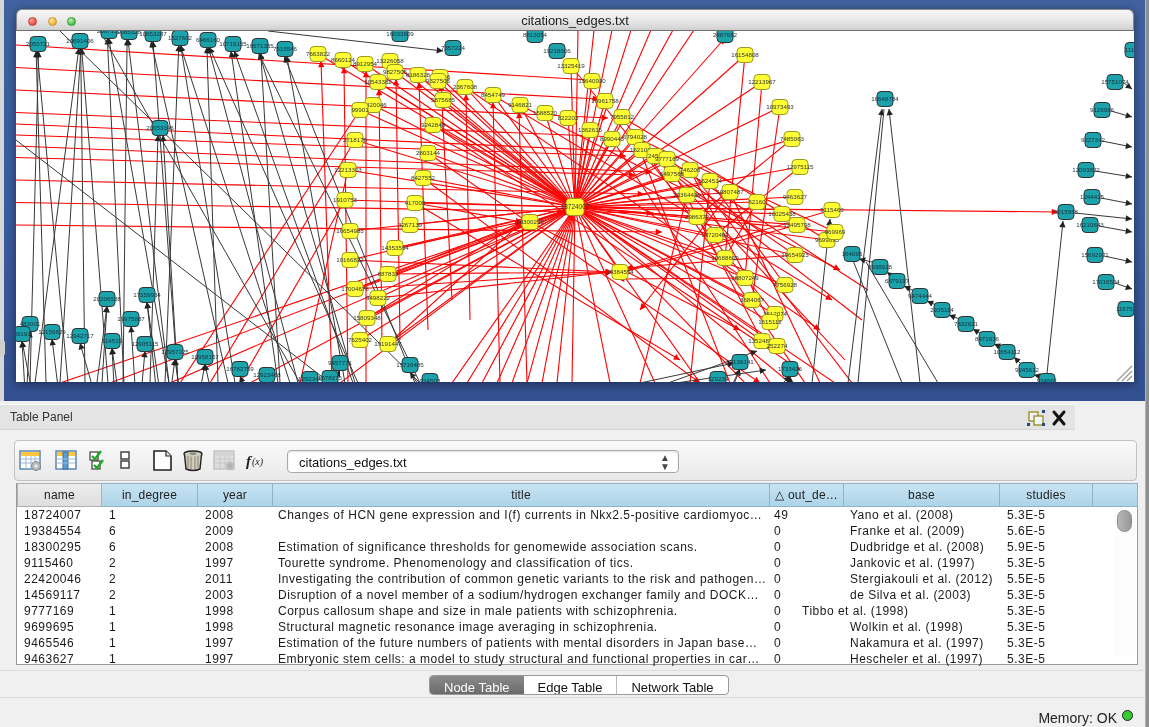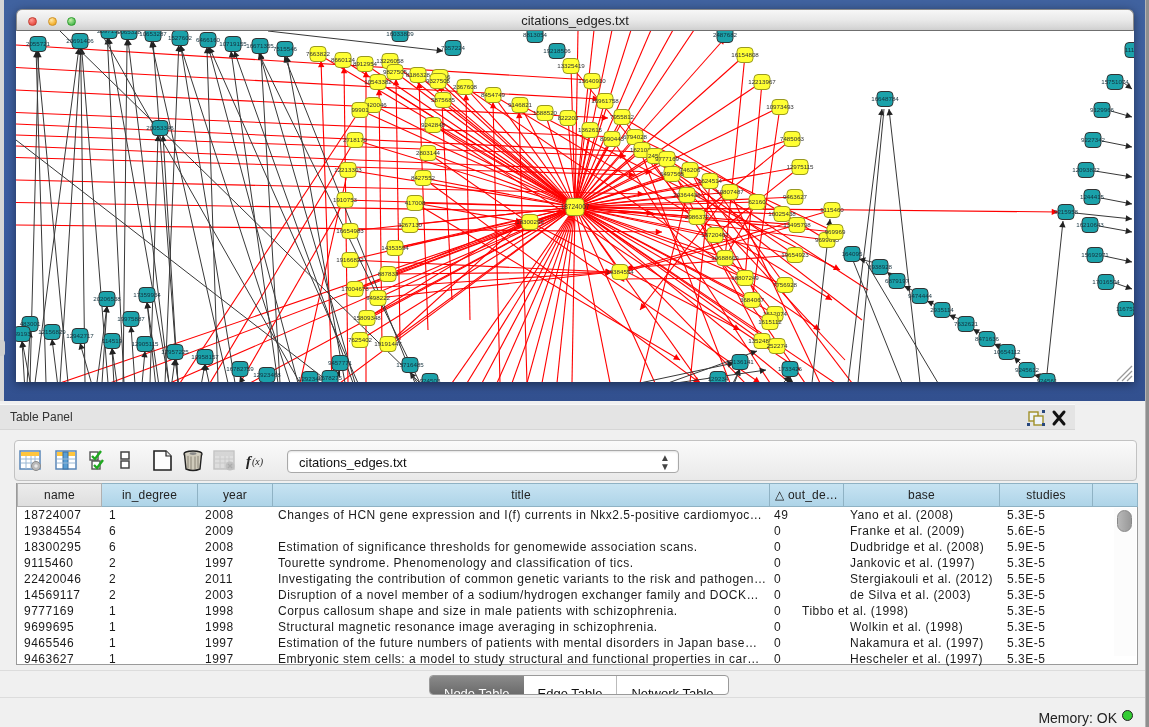--- a/index.html
+++ b/index.html
@@ -17,21 +17,21 @@
 #combo{position:absolute;left:287px;top:450px;width:392px;height:23px;background:#fff;border:1px solid #a9a9a9;border-radius:4px;box-shadow:inset 0 1px 2px rgba(0,0,0,.12)}
 #combo .t{position:absolute;left:11px;top:4px;font-size:13px;color:#111}
 #combo .a{position:absolute;right:8px;top:2px;font-size:10px;color:#444;line-height:9px}
 #tbl{position:absolute;left:16px;top:483px;width:1122px;height:182px;background:#fff;border:1px solid #9a9a9a}
 .hc{position:absolute;top:483px;height:24px;background:linear-gradient(180deg,#c7e3f2,#aed4e8);border:1px solid #8fb2c4;border-left:none;font-size:12px;letter-spacing:0.2px;color:#222;text-align:center;line-height:23px}
 .trow{position:absolute;left:0;width:1149px;height:16px;font-size:12px;line-height:16px;letter-spacing:0.5px;color:#1a1a1a}
 .trow span{position:absolute;top:0;white-space:nowrap}
 #vsb{position:absolute;left:1114px;top:508px;width:22px;height:148px;background:#fcfcfc}
 #vsb .th{position:absolute;left:3px;top:2px;width:15px;height:22px;border-radius:8px;background:linear-gradient(90deg,#b8b8b8,#989898);border:1px solid #888}
 #tabs{position:absolute;left:429px;top:675px;height:20px;border:1px solid #9a9a9a;border-radius:4px;background:#fff;display:flex;overflow:hidden}
-#tabs div{font-size:13px;line-height:19px;padding:8px 14px;color:#111}
+#tabs div{font-size:13px;line-height:19px;padding:2px 14px;color:#111}
 #tabs .sel{background:linear-gradient(180deg,#8a8a8a,#6b6b6b);color:#fff}
 #tabs .sep{border-left:1px solid #bbb;padding:0}
 #mem{position:absolute;right:32px;top:710px;font-size:14px;color:#222}
 #memdot{position:absolute;right:16px;top:710px;width:11px;height:11px;border-radius:50%;background:#3c3;border:1.5px solid #222}
 #hline1{position:absolute;left:0;top:670px;width:1145px;border-top:1px solid #dcdcdc}
 #hline2{position:absolute;left:0;top:697px;width:1145px;border-top:1px solid #dcdcdc}
 .ticon{position:absolute;top:450px}
 #notch{position:absolute;left:0;top:340px;width:5px;height:16px;background:#cfcfcf;border-radius:0 3px 3px 0}
 </style></head>
 <body>

